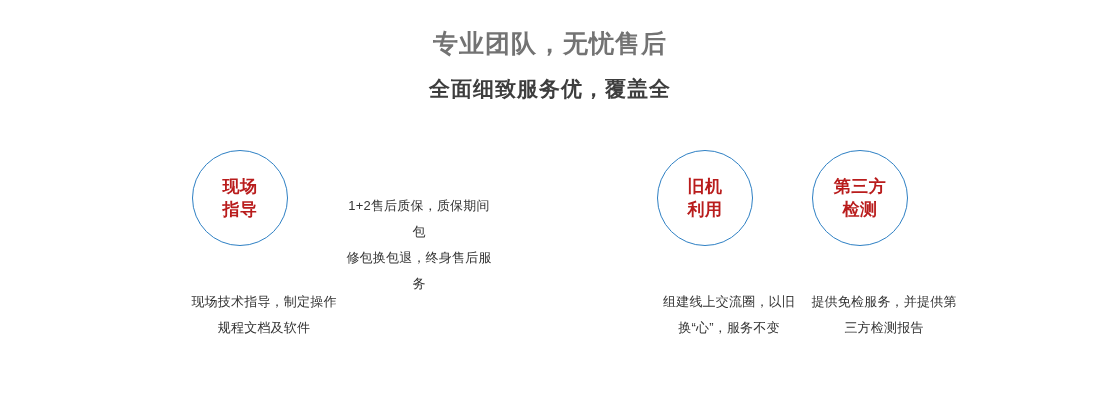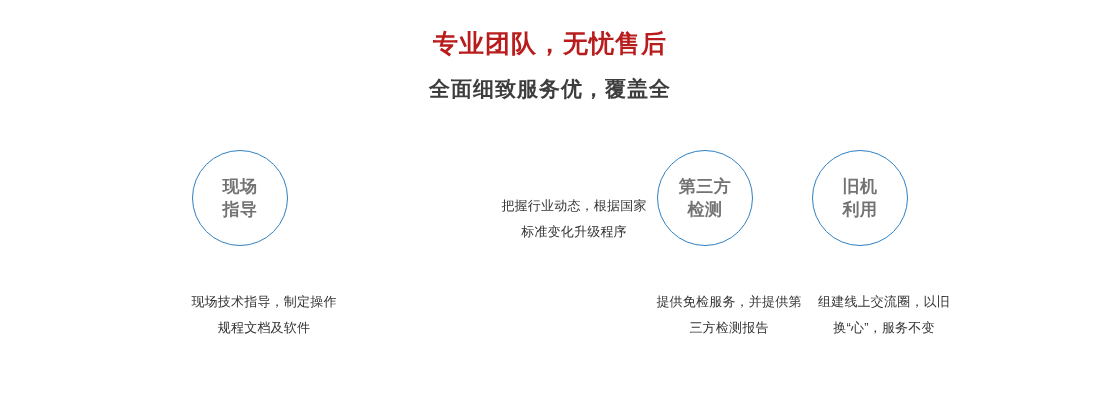--- a/index.html
+++ b/index.html
@@ -21,21 +21,21 @@
   }
   .heading-block {
     width: 100%;
     text-align: center;
     padding-top: 26px;
     box-sizing: border-box;
   }
   .main-title {
     font-size: 25px;
     font-weight: bold;
-    color: #b91c1c;
+    color: #737373;
     letter-spacing: 1px;
     line-height: 34px;
     margin: 0;
   }
   .sub-title {
     font-size: 21px;
     font-weight: bold;
     color: #3d3d3d;
     letter-spacing: 1px;
     line-height: 30px;
@@ -63,21 +63,21 @@
     border: 1.4px solid #2e80c4;
     box-sizing: border-box;
     display: flex;
     align-items: center;
     justify-content: center;
     background: #ffffff;
   }
   .circle-label {
     font-size: 17px;
     font-weight: 600;
-    color: #737373;
+    color: #b91c1c;
     line-height: 23px;
     text-align: center;
     letter-spacing: 0.5px;
     white-space: pre-line;
   }
   .caption {
     margin-top: 43px;
     font-size: 13px;
     color: #333333;
     line-height: 26px;
@@ -103,39 +103,39 @@
     <div class="card">
       <div class="circle">
         <span class="circle-label">现场
 指导</span>
       </div>
       <div class="caption">现场技术指导，制定操作
 规程文档及软件</div>
     </div>
 
     <div class="card">
+      <div class="caption">1+2售后质保，质保期间包
+修包换包退，终身售后服务</div>
     </div>
 
     <div class="card">
-      <div class="caption">把握行业动态，根据国家
-标准变化升级程序</div>
+    </div>
+
+    <div class="card">
+      <div class="circle">
+        <span class="circle-label">旧机
+利用</span>
+      </div>
+      <div class="caption">组建线上交流圈，以旧
+换“心”，服务不变</div>
     </div>
 
     <div class="card">
       <div class="circle">
         <span class="circle-label">第三方
 检测</span>
       </div>
       <div class="caption">提供免检服务，并提供第
 三方检测报告</div>
     </div>
 
-    <div class="card">
-      <div class="circle">
-        <span class="circle-label">旧机
-利用</span>
-      </div>
-      <div class="caption">组建线上交流圈，以旧
-换“心”，服务不变</div>
-    </div>
-
   </div>
 </div>
 
 </body></html>

